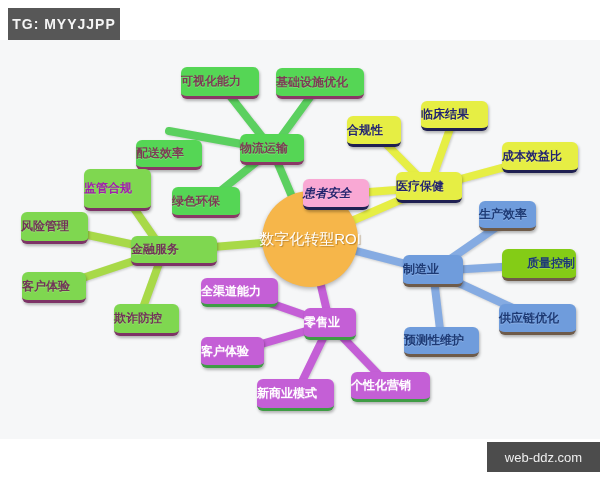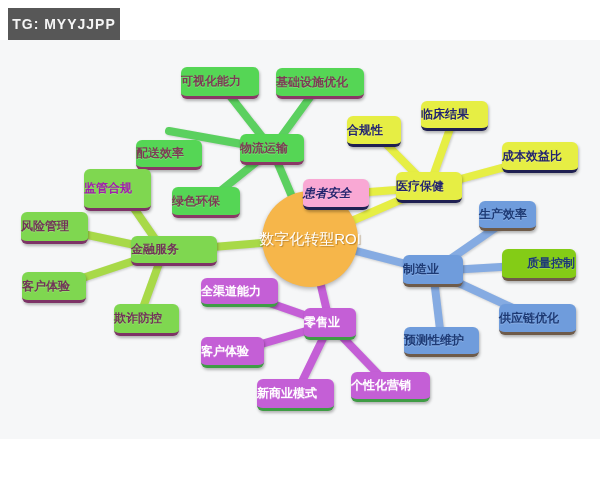--- a/index.html
+++ b/index.html
@@ -151,13 +151,14 @@
       <div class="node" style="left: 257px; top: 379px; width: 77px; height: 32px; background: rgb(196, 95, 214); color: rgb(255, 255, 255); border-bottom: 3px solid rgb(63, 156, 69);">
         <span>新商业模式</span>
       </div>
       <div class="node" style="left: 351px; top: 372px; width: 79px; height: 30px; background: rgb(196, 95, 214); color: rgb(255, 255, 255); border-bottom: 3px solid rgb(63, 156, 69);">
         <span>个性化营销</span>
       </div>
     </div>
 
   <div class="tg-badge">TG: MYYJJPP</div>
 
+  <div class="watermark">web-ddz.com</div>
 </div>
 
 </body></html>

